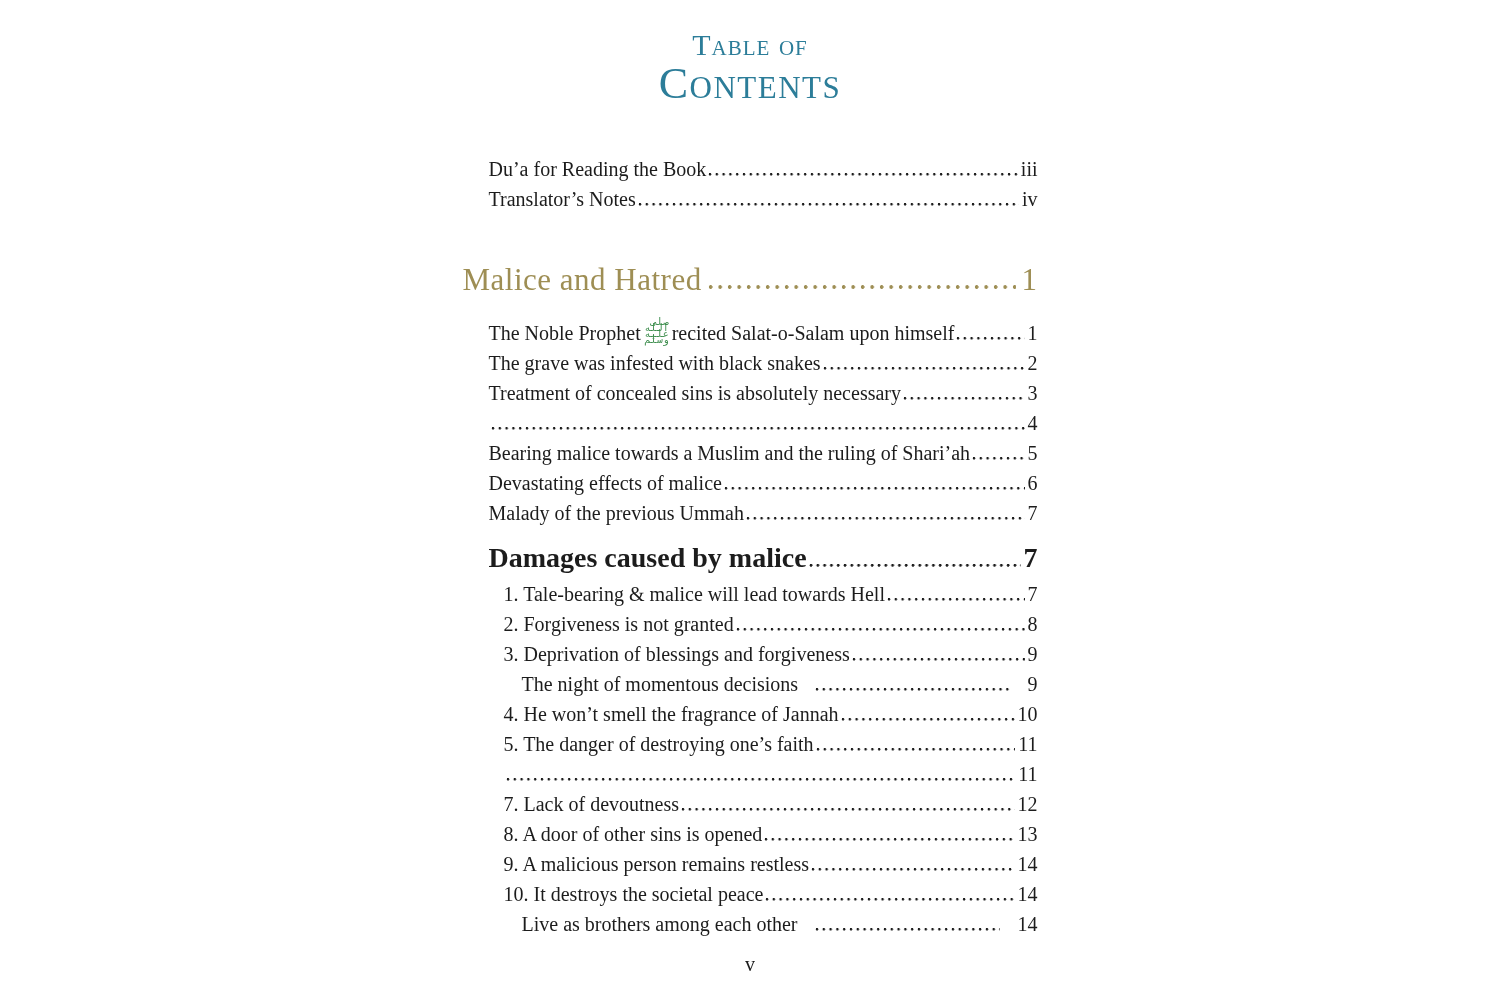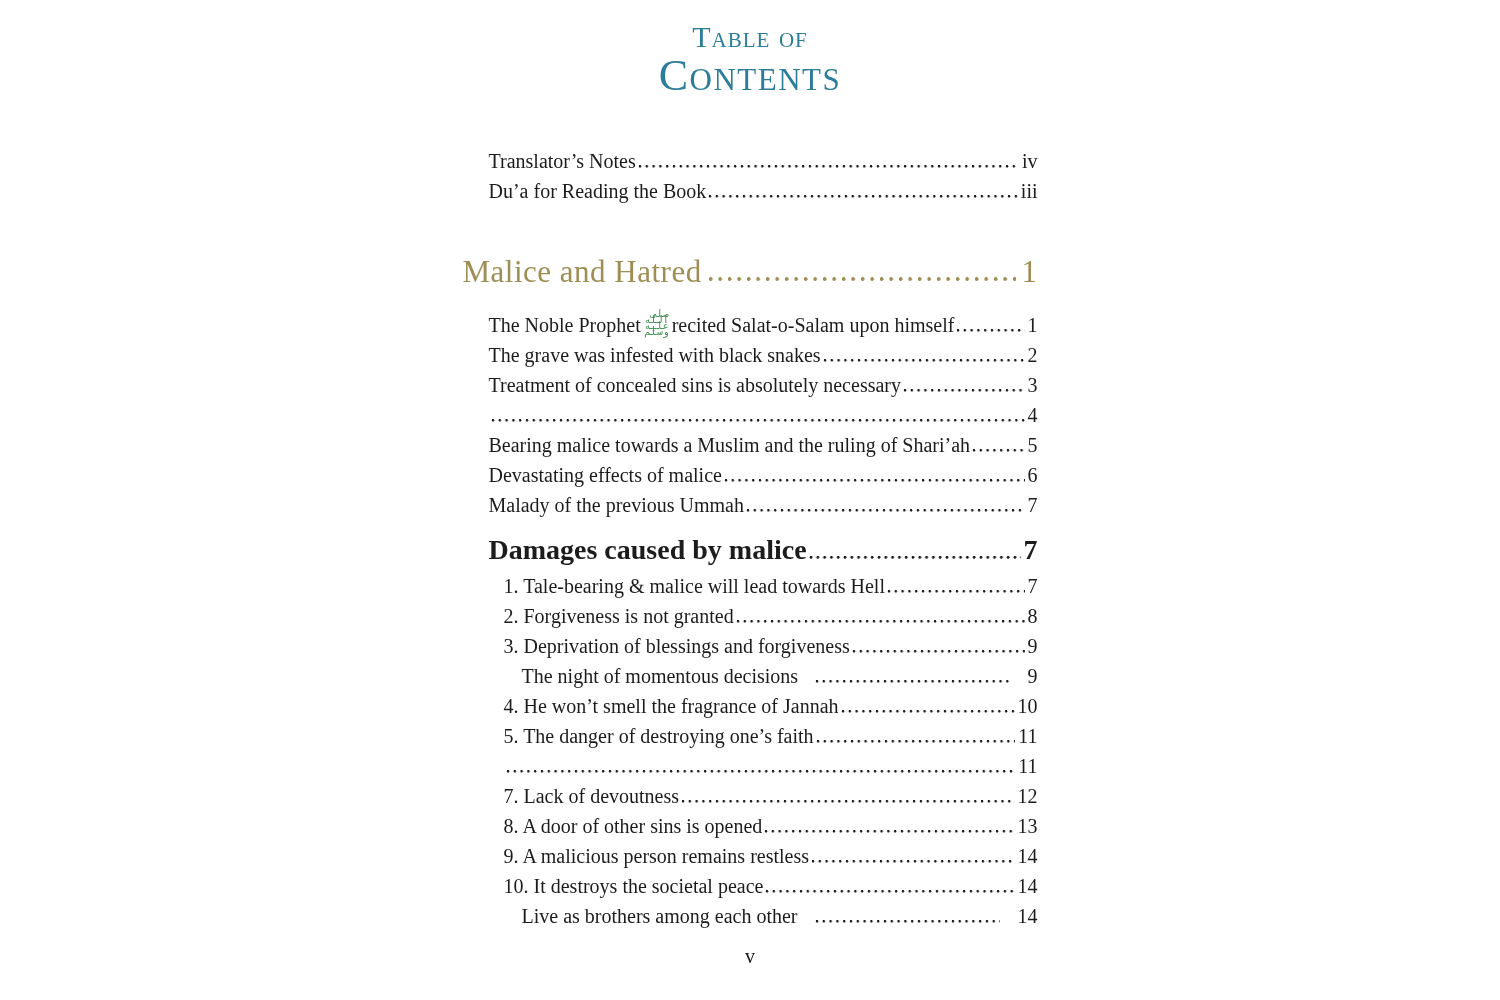--- a/index.html
+++ b/index.html
@@ -11,21 +11,21 @@
   html,body{margin:0;padding:0;background:#ffffff;}
   .page{
     position:relative;
     width:1500px;height:1000px;
     background:#ffffff;
     font-family:"Liberation Serif","DejaVu Serif",serif;
     color:var(--ink);
     overflow:hidden;
   }
   .title-block{
-    padding-top:20px;
+    padding-top:28px;
     text-align:center;
     color:var(--teal);
   }
   .title-line1{
     font-variant:small-caps;
     font-size:30px;
     letter-spacing:1px;
     line-height:34px;
   }
   .title-line2{
@@ -109,28 +109,28 @@
 
   <div class="title-block">
     <div class="title-line1">Table of</div>
     <div class="title-line2">Contents</div>
   </div>
 
   <div class="column">
 
     <div class="front-matter" id="front-matter">
         <div class="row lvl1">
+          <span class="label">Du’a for Reading the Book</span>
+          <span class="leader"></span>
+          <span class="pagenum">iii</span>
+        </div>
+        <div class="row lvl1">
           <span class="label">Translator’s Notes</span>
           <span class="leader"></span>
           <span class="pagenum">iv</span>
-        </div>
-        <div class="row lvl1">
-          <span class="label">Du’a for Reading the Book</span>
-          <span class="leader"></span>
-          <span class="pagenum">iii</span>
         </div>
       </div>
 
     <div class="row chapter-heading">
       <span class="label">Malice and Hatred</span>
       <span class="leader"></span>
       <span class="pagenum">1</span>
     </div>
 
     <div class="entries" id="chapter-entries">

